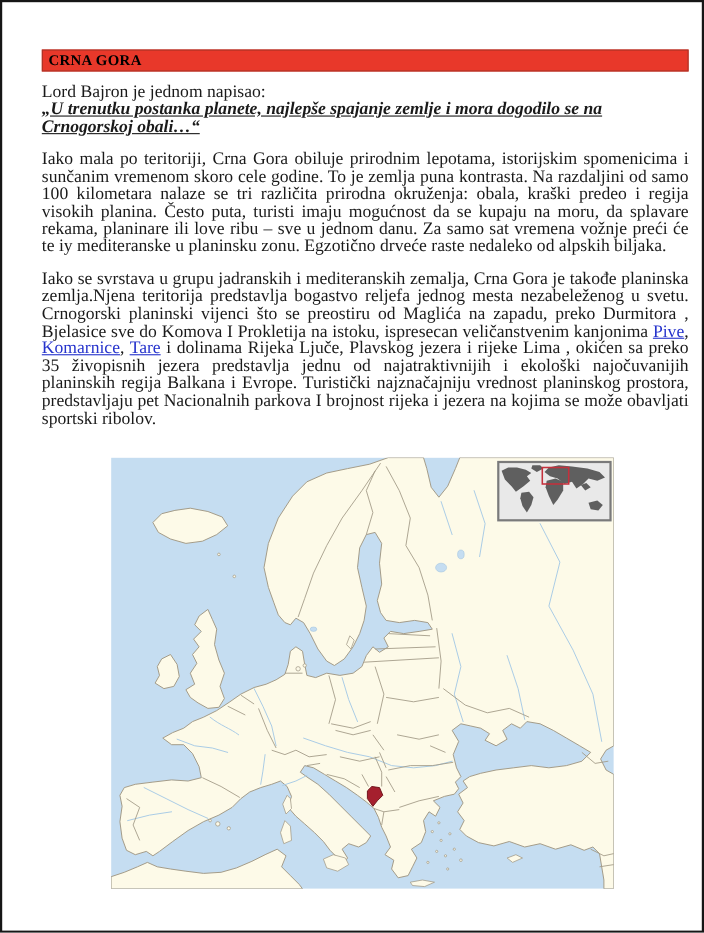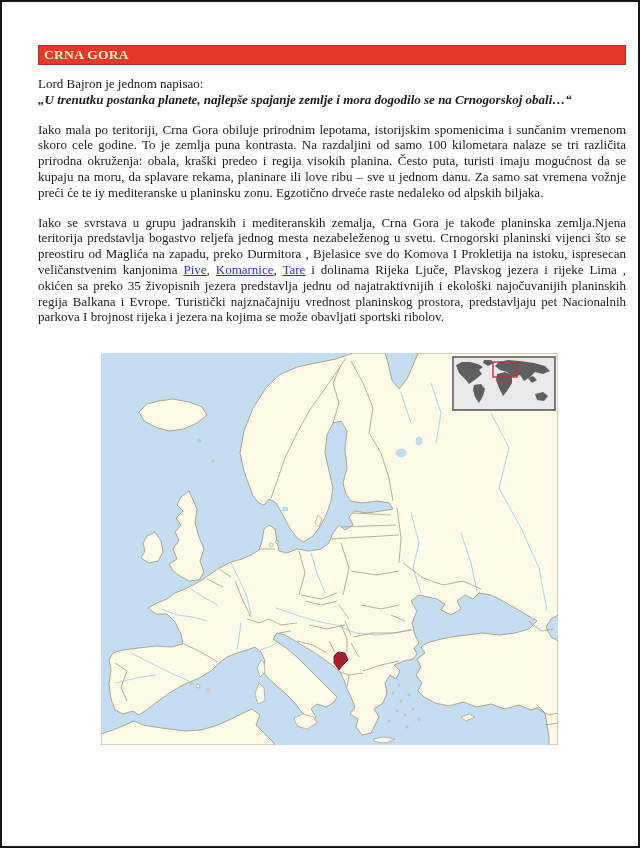--- a/index.html
+++ b/index.html
@@ -15,28 +15,28 @@
   }
   .header-bar{
     position:absolute;left:36px;top:43px;width:588px;height:20px;
     background:#e8382a;
     border:1px solid #a93326;
     box-sizing:border-box;
     display:flex;align-items:center;
   }
   .header-bar .title{
     font-weight:bold;font-size:13.5px;letter-spacing:.3px;
-    padding-left:5px;color:#fef9c3;
+    padding-left:5px;color:#000000;
   }
   .text-col{
     position:absolute;left:36px;top:74px;width:588px;
-    font-size:13px;line-height:15.8px;
+    font-size:16px;line-height:15.8px;
   }
   .text-col p{margin:0;}
-  .quote{font-weight:bold;font-style:italic;}
+  .quote{font-weight:bold;font-style:italic;text-decoration:underline;}
   .body-para{text-align:justify;margin-top:14px !important;}
   .doc-link{color:#2633cc;}
   .map-wrap{
     position:relative;
     margin:28px 0 0 63px;
     width:457px;height:392px;
   }
   .map-wrap svg.mainmap{display:block;width:457px;height:392px;}
   .sea{fill:#c5ddf1;}
   .land{fill:#fdfae8;stroke:#a39b88;stroke-width:0.9;stroke-linejoin:round;}

